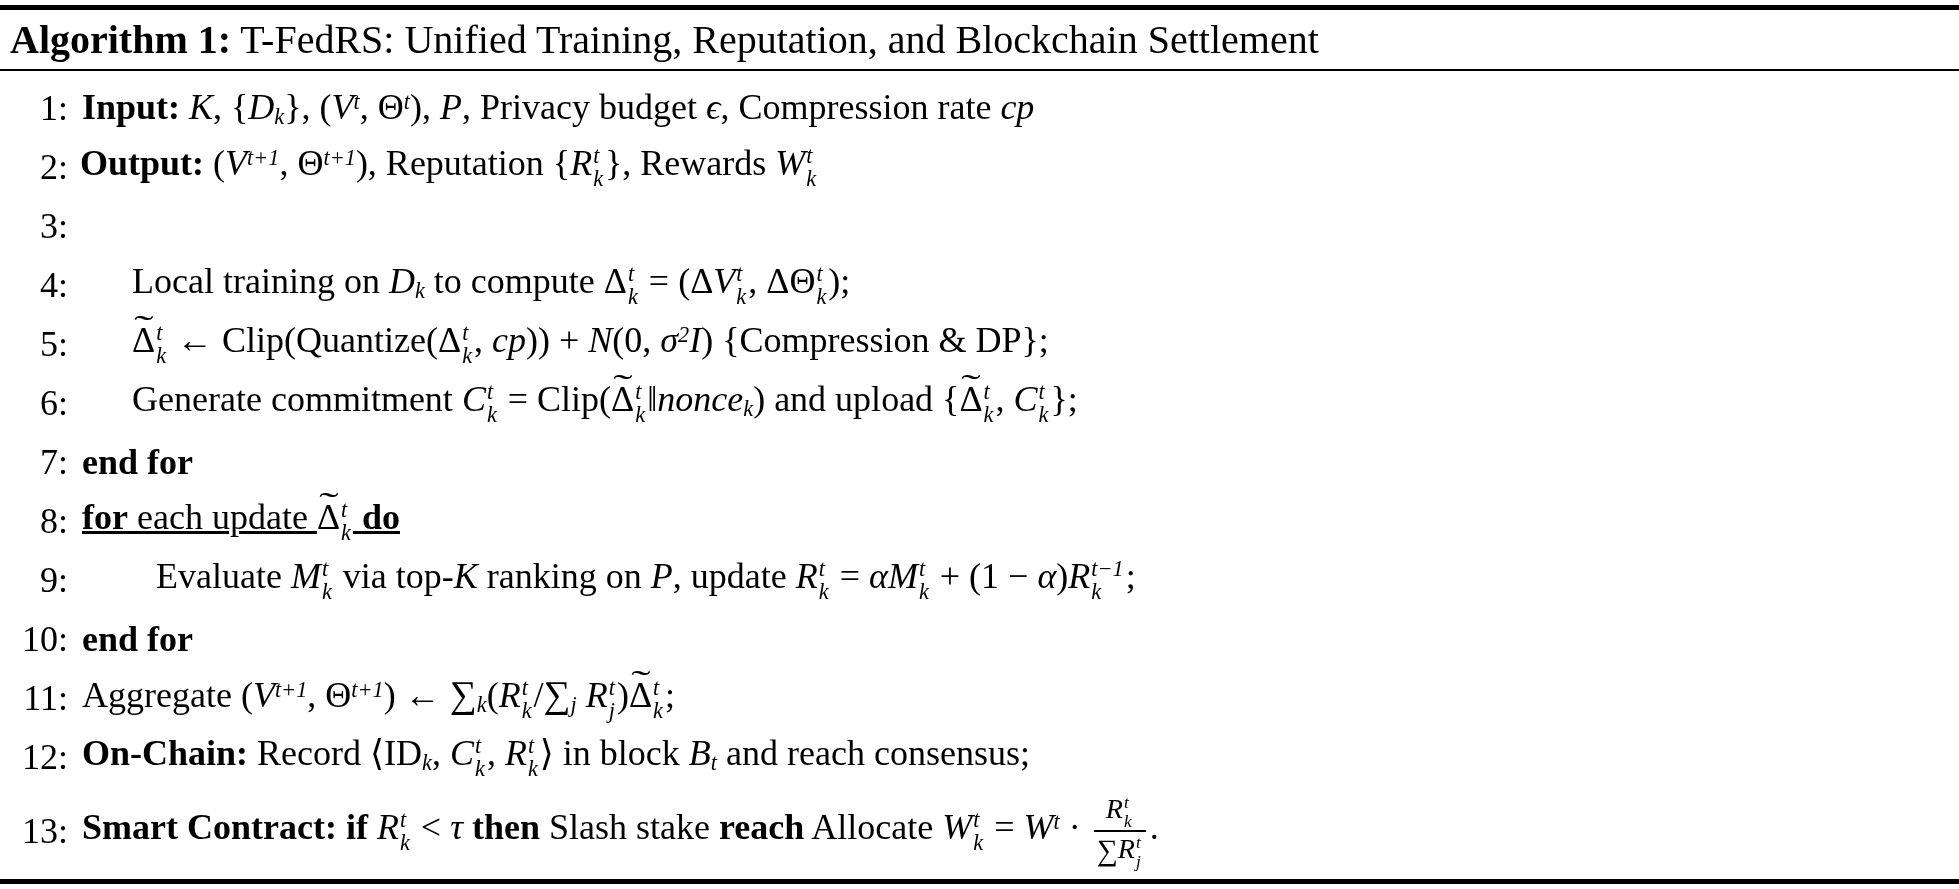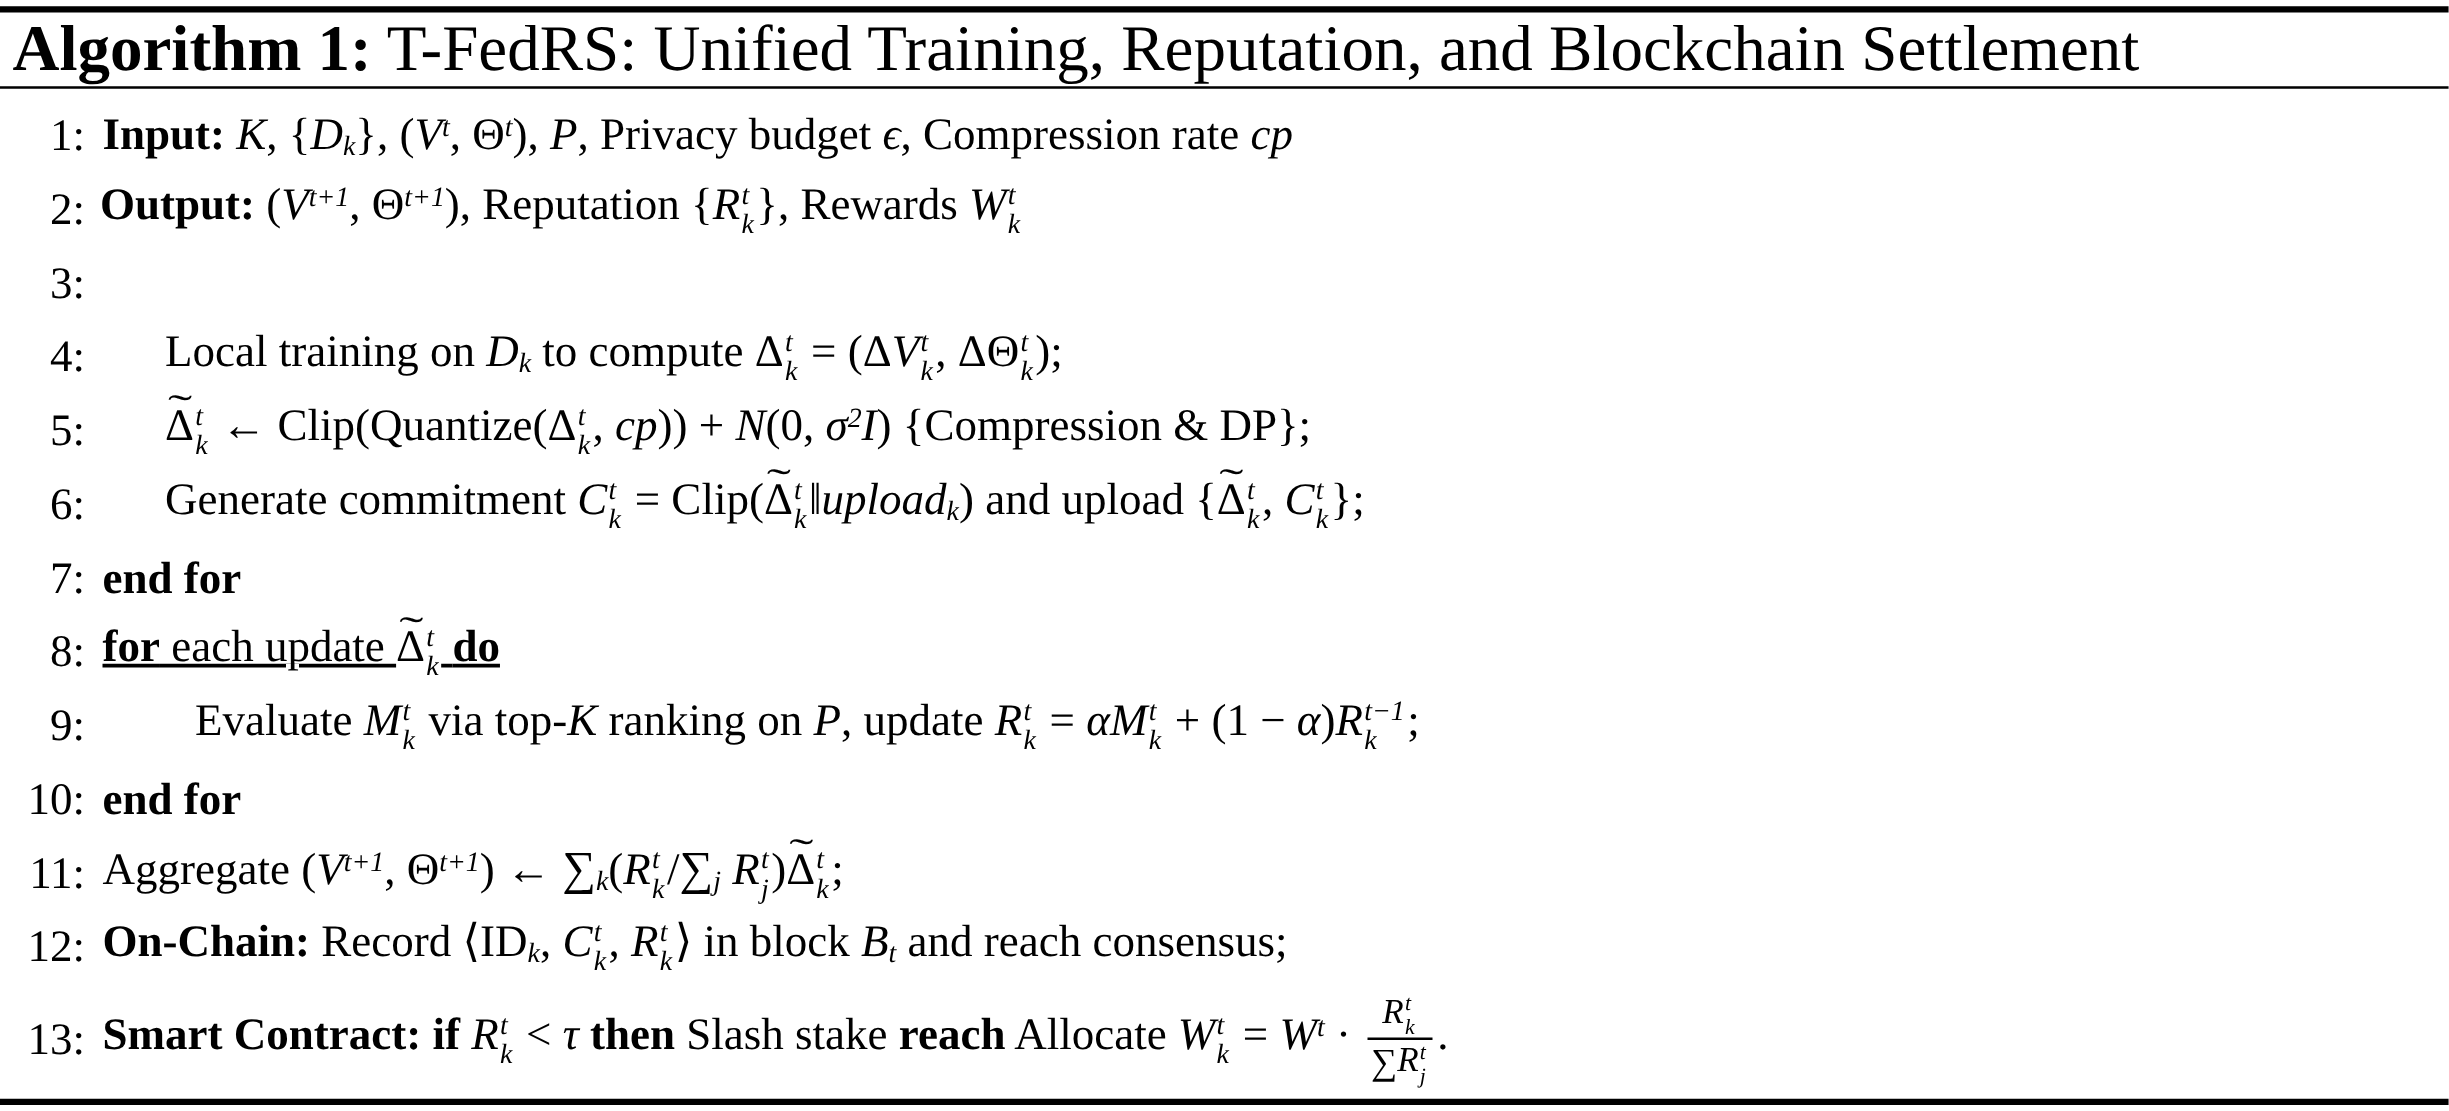--- a/index.html
+++ b/index.html
@@ -6,21 +6,21 @@
   body{
     width:1959px;height:889px;background:#ffffff;color:#000000;
     font-family:"Liberation Serif","DejaVu Serif",serif;
     overflow:hidden;
   }
   .algo{position:relative;width:1959px;height:889px}
   .rule{background:#000}
   .rule-top{height:5px;margin-top:5px}
   .rule-mid{height:2px}
   .rule-bottom{position:absolute;left:0;right:0;top:874px;height:5px}
-  .title{font-size:52px;line-height:46px;padding:7px 0 6px 10px;white-space:nowrap}
+  .title{font-size:40px;line-height:46px;padding:7px 0 6px 10px;white-space:nowrap}
   .title .b{font-weight:bold}
   #algo-body{padding:7px 0 0 6px;font-size:36px}
   .line{display:flex;align-items:center;min-height:59px;white-space:nowrap}
   .line.tall{min-height:82px;margin-top:4px}
   .num{flex:0 0 62px;width:62px;text-align:right}
   .content{margin-left:14px}
   .b{font-weight:bold}
   .i{font-style:italic}
   .cal{font-style:italic}
   .mi{font-style:italic}
@@ -94,21 +94,21 @@
             </span></span><span>, </span><span class="i">cp</span><span>)) + </span><span class="cal">N</span><span>(0, </span><span class="m"><span class="mi">σ</span><span class="sup1">2</span></span><span class="i">I</span><span>) {Compression &amp; DP};</span></span>
       </div>
       <div class="line">
         <span class="num">6:</span>
         <span class="content" style="padding-left: 50px;"><span>Generate commitment </span><span class="m"><span class="mi">C</span><span class="scripts">
               <span class="ssup">t</span>
               <span class="ssub">k</span>
             </span></span><span> = Clip(</span><span class="m"><span class="wt"><span class="tld">˜</span><span class="mu">Δ</span></span><span class="scripts">
               <span class="ssup">t</span>
               <span class="ssub">k</span>
-            </span></span><span>‖</span><span class="m"><span class="mi">upload</span><span class="sub1">k</span></span><span>) and upload {</span><span class="m"><span class="wt"><span class="tld">˜</span><span class="mu">Δ</span></span><span class="scripts">
+            </span></span><span>‖</span><span class="m"><span class="mi">nonce</span><span class="sub1">k</span></span><span>) and upload {</span><span class="m"><span class="wt"><span class="tld">˜</span><span class="mu">Δ</span></span><span class="scripts">
               <span class="ssup">t</span>
               <span class="ssub">k</span>
             </span></span><span>, </span><span class="m"><span class="mi">C</span><span class="scripts">
               <span class="ssup">t</span>
               <span class="ssub">k</span>
             </span></span><span>};</span></span>
       </div>
       <div class="line">
         <span class="num">7:</span>
         <span class="content" style="padding-left: 0px;"><span class="b">end for</span></span>

